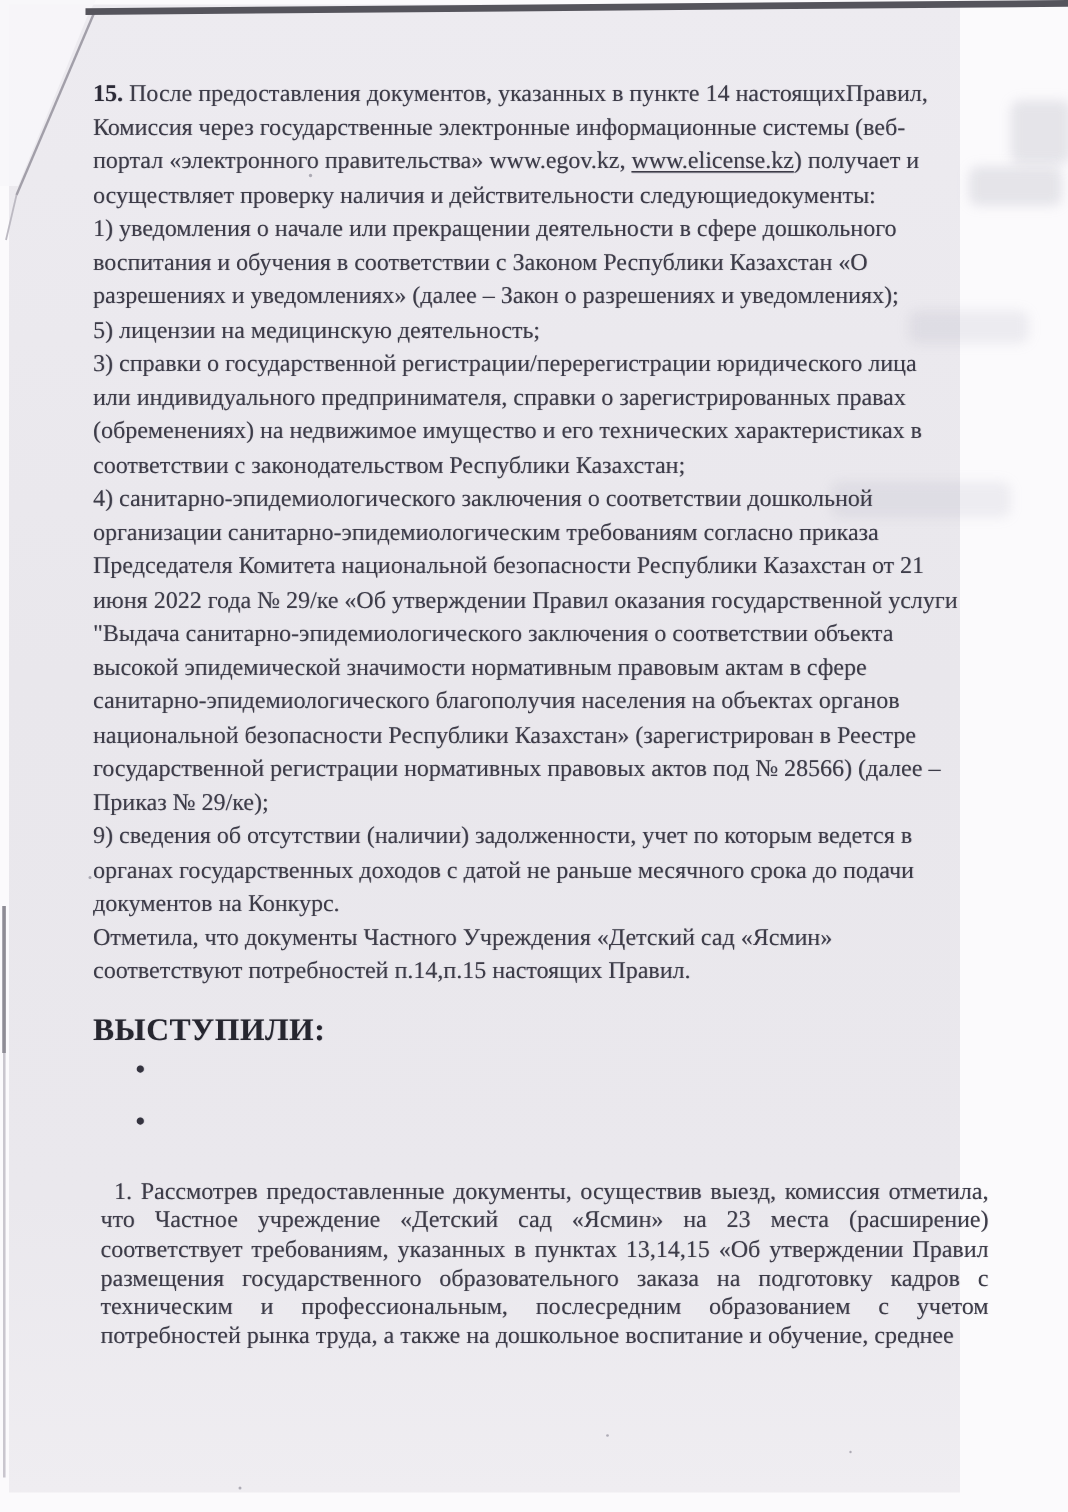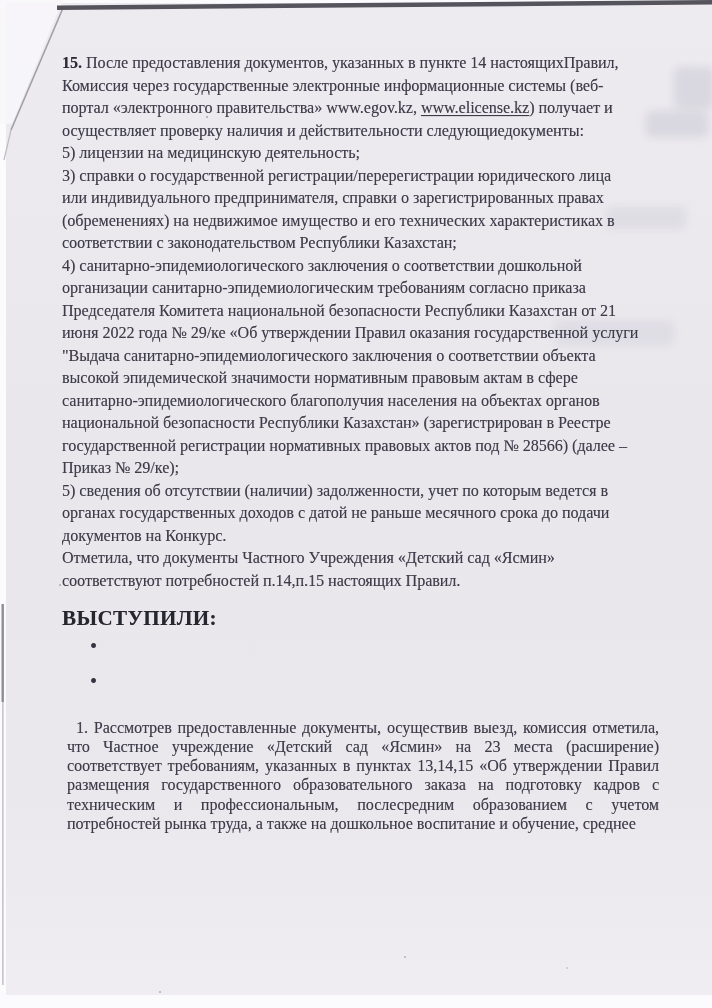--- a/index.html
+++ b/index.html
@@ -2,21 +2,21 @@
 <html><head>
 <meta charset="utf-8">
 <style>
   html,body{margin:0;padding:0;}
   body{
     width:712px;height:1008px;position:relative;overflow:hidden;
     background:#fbfafc;
     font-family:"Liberation Serif","DejaVu Serif",serif;
   }
   .paper{
-    position:absolute;left:6px;top:3px;width:706px;height:992px;
+    position:absolute;left:6px;top:3px;width:634px;height:992px;
     background:linear-gradient(180deg,#edebf0 0%,#e9e7ec 45%,#eae8ed 80%,#efedf1 100%);
   }
   .artifacts{position:absolute;left:0;top:0;width:712px;height:1008px;pointer-events:none;}
   .bleed{
     position:absolute;background:rgba(150,148,170,0.22);filter:blur(4px);border-radius:6px;
   }
   .b1{left:668px;top:64px;width:40px;height:42px;}
   .b2{left:640px;top:108px;width:62px;height:26px;}
   .b3{left:600px;top:204px;width:80px;height:22px;background:rgba(150,148,170,0.14);}
   .b4{left:548px;top:318px;width:120px;height:24px;background:rgba(150,148,170,0.13);}
@@ -53,36 +53,39 @@
   <div class="bleed b3"></div>
   <div class="bleed b4"></div>
 
   <div class="content">
 
     <p class="para"><span class="num">15.</span><span> После предоставления документов, указанных в пункте 14 настоящихПравил,
 Комиссия через государственные электронные информационные системы (веб-
 портал «электронного правительства» www.egov.kz, </span><span class="link">www.elicense.kz</span><span>) получает и
 осуществляет проверку наличия и действительности следующиедокументы:</span></p>
 
+    <p class="para">1) уведомления о начале или прекращении деятельности в сфере дошкольного
+воспитания и обучения в соответствии с Законом Республики Казахстан «О
+разрешениях и уведомлениях» (далее – Закон о разрешениях и уведомлениях);</p>
     <p class="para">5) лицензии на медицинскую деятельность;</p>
     <p class="para">3) справки о государственной регистрации/перерегистрации юридического  лица
 или индивидуального предпринимателя, справки о зарегистрированных правах
 (обременениях) на недвижимое имущество и его технических характеристиках в
 соответствии с законодательством Республики Казахстан;</p>
     <p class="para">4) санитарно-эпидемиологического заключения о соответствии дошкольной
 организации санитарно-эпидемиологическим требованиям согласно приказа
 Председателя Комитета национальной безопасности Республики Казахстан от 21
 июня 2022 года № 29/ке «Об утверждении Правил оказания государственной услуги
 "Выдача санитарно-эпидемиологического заключения о соответствии объекта
 высокой эпидемической значимости нормативным правовым актам в сфере
 санитарно-эпидемиологического благополучия населения на объектах органов
 национальной безопасности Республики Казахстан» (зарегистрирован в Реестре
 государственной регистрации нормативных правовых актов под № 28566) (далее –
 Приказ № 29/ке);</p>
-    <p class="para">5) сведения об отсутствии (наличии) задолженности, учет по которым ведется в
+    <p class="para">9) сведения об отсутствии (наличии) задолженности, учет по которым ведется в
 органах государственных доходов с датой не раньше месячного срока до подачи
 документов на Конкурс.</p>
 
     <p class="para">Отметила, что  документы Частного Учреждения «Детский сад «Ясмин»
 соответствуют потребностей п.14,п.15 настоящих Правил.</p>
 
     <div class="heading">ВЫСТУПИЛИ:</div>
 
     <div class="bullet-row">
       <span class="dot">•</span>

